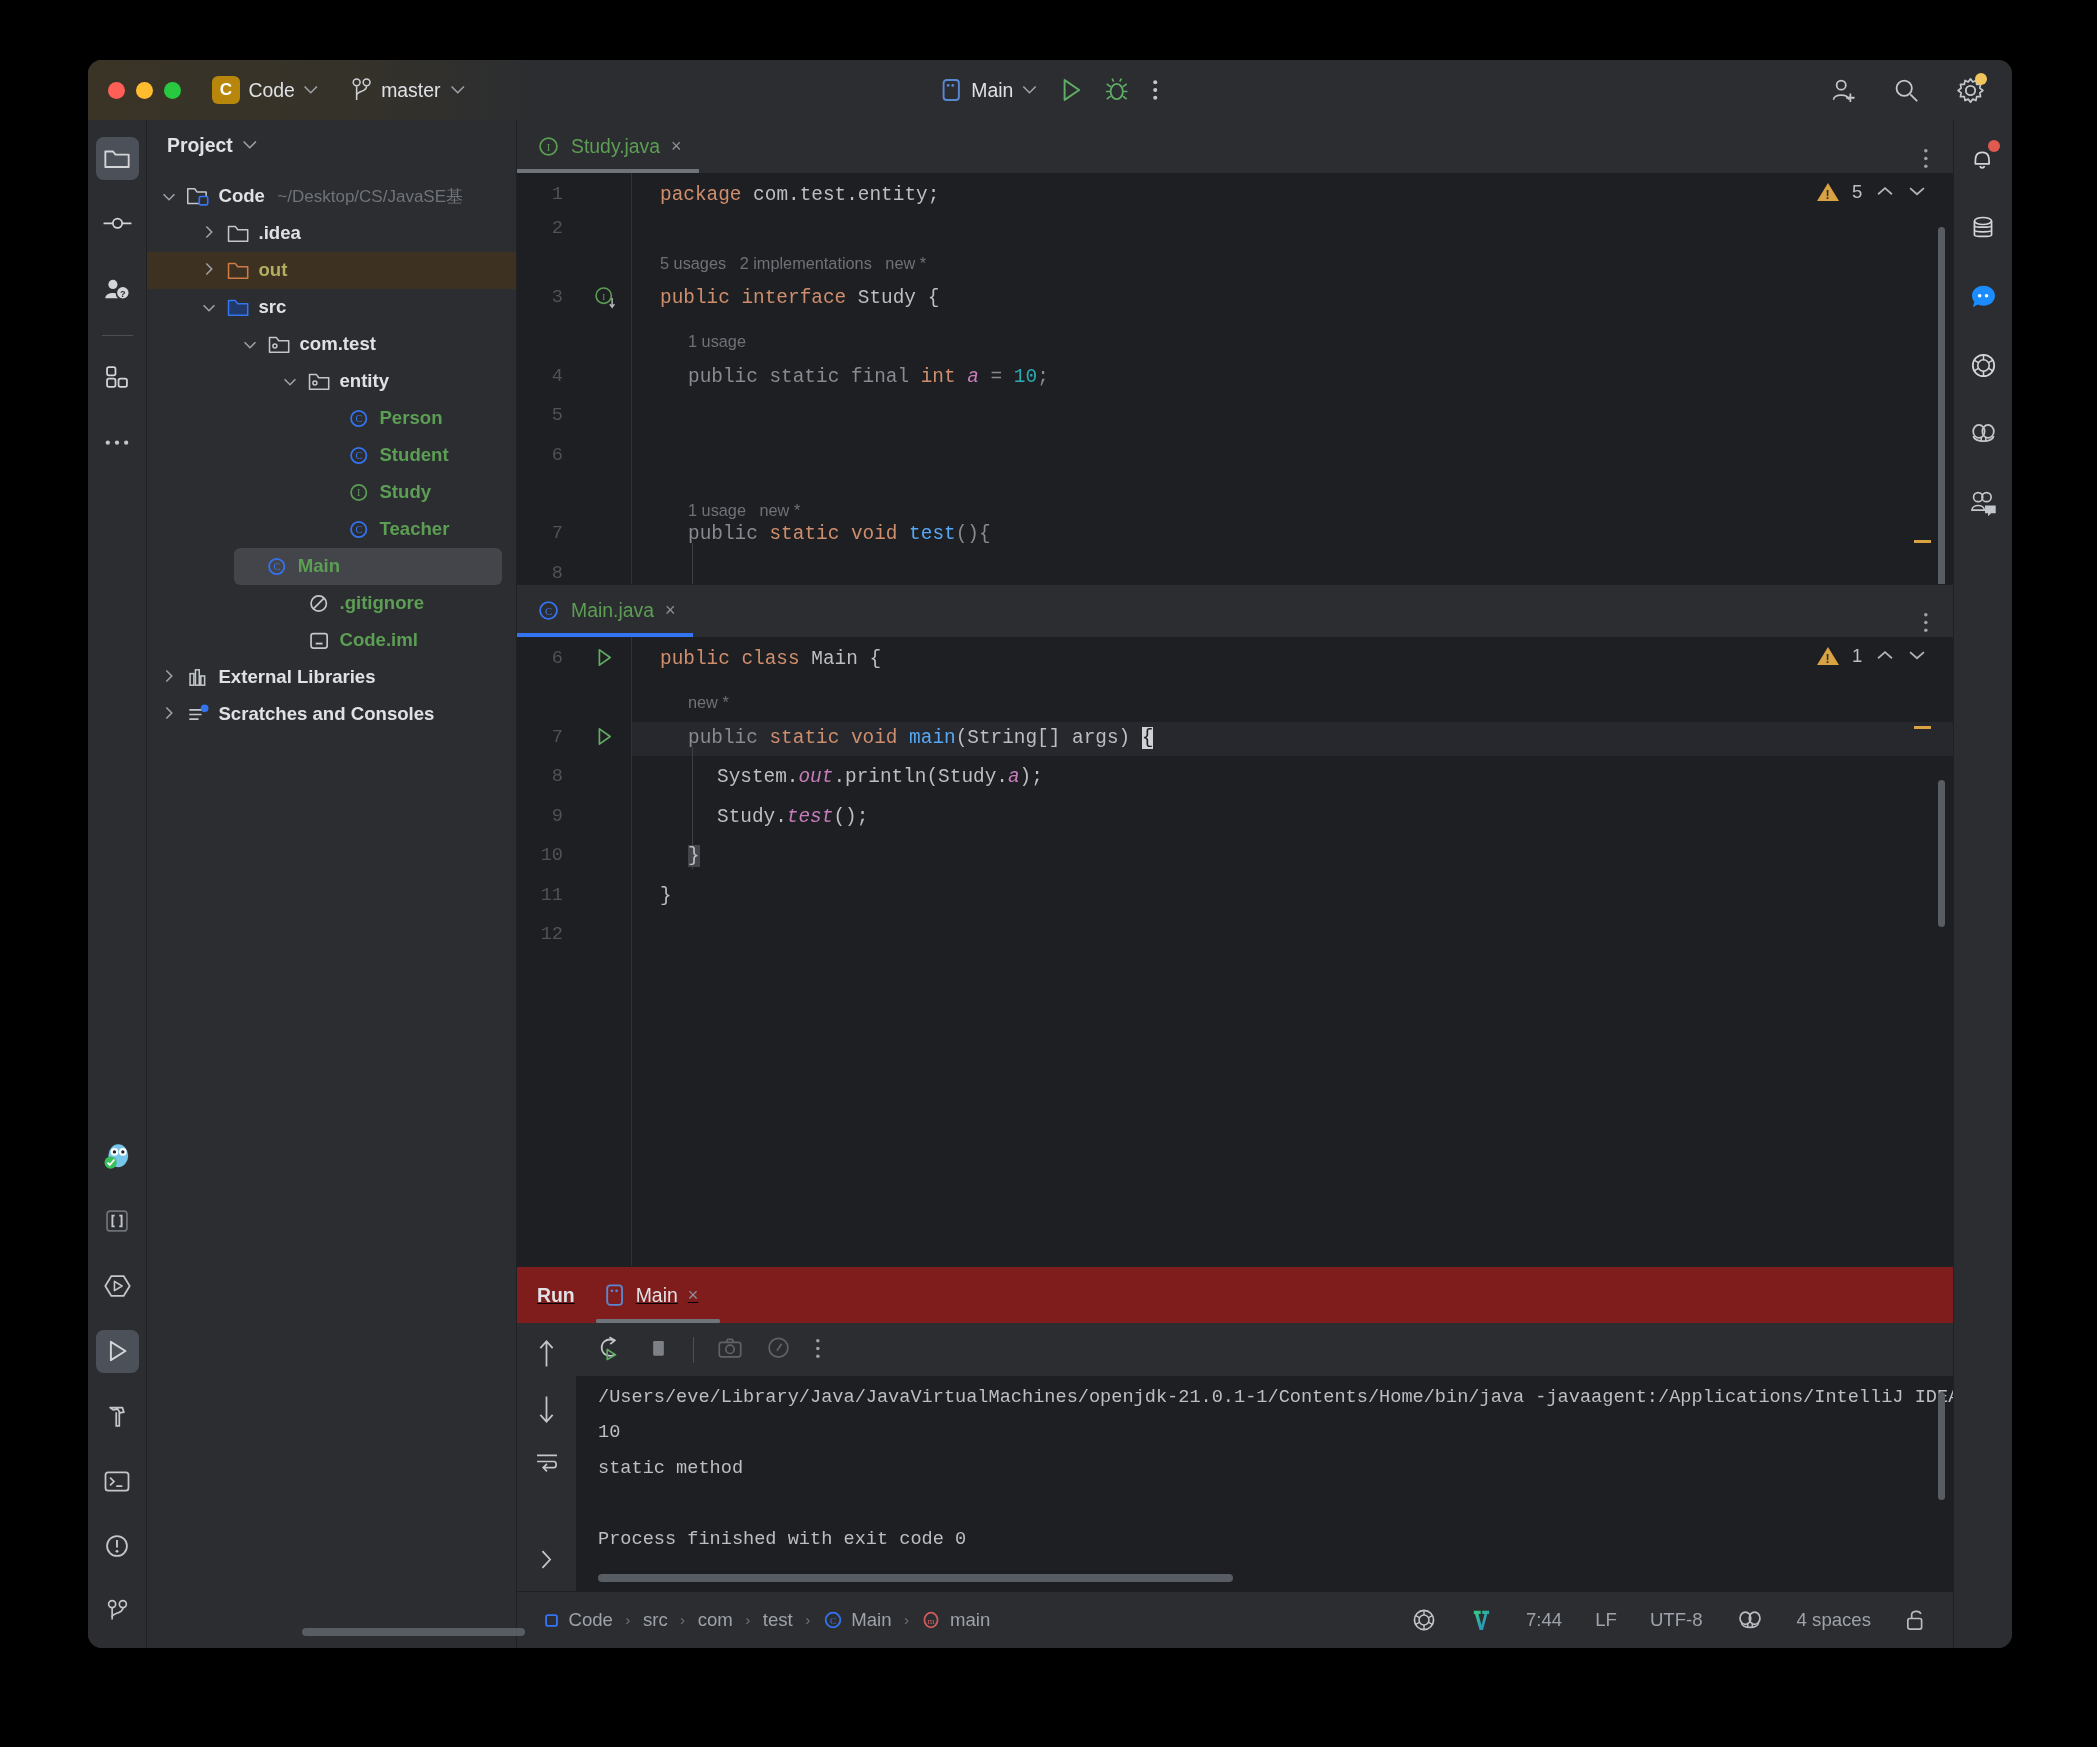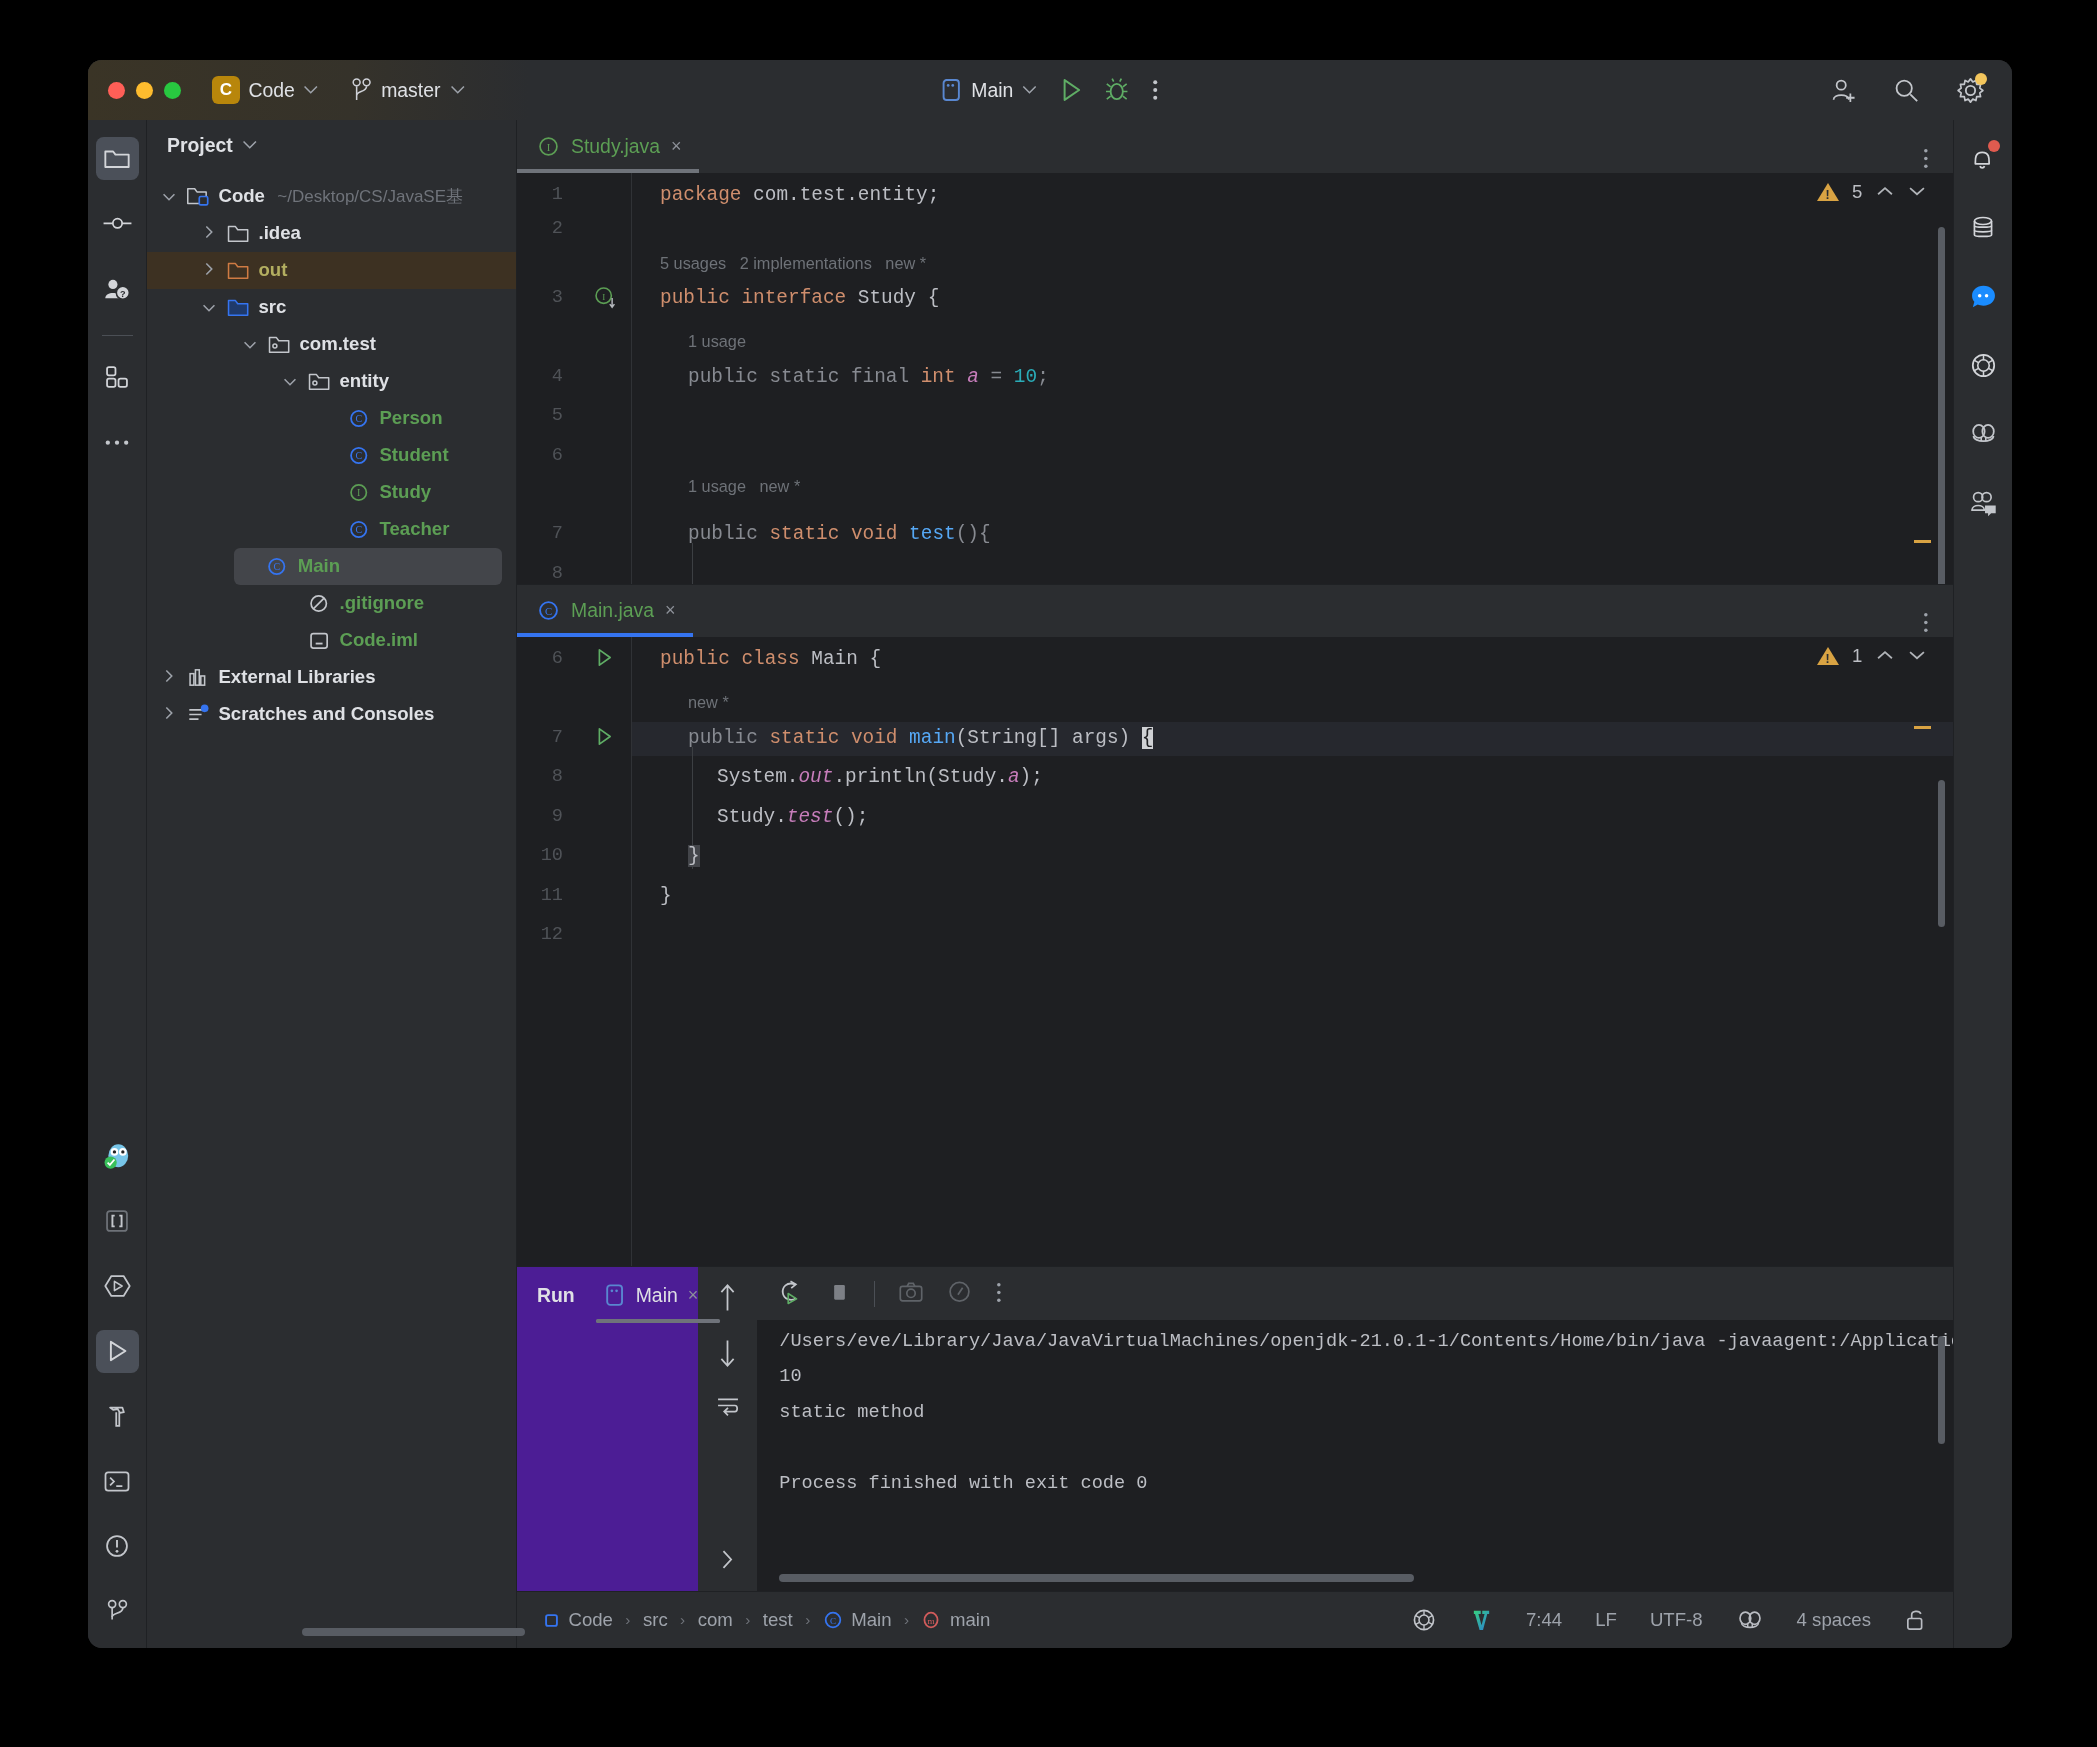--- a/index.html
+++ b/index.html
@@ -192,21 +192,21 @@
     font-size: 18.6px; color: #bcbec4;
   }
   .wtri { width:0;height:0;border-left:11px solid transparent;border-right:11px solid transparent;border-bottom:18.6px solid #d9a343; position:relative;}
   .wtri::after{content:"!";position:absolute;left:-3.1px;top:5.4px;font-size:12.4px;color:#2b2d30;font-weight:700;}
 
   .vscroll { position:absolute; right: 7.7px; width: 7.7px; background:#585c63; border-radius:3.9px; }
   .indentguide { position:absolute; width:0.8px; background:#3c3f43; }
   .tickmark { position:absolute; right: 22px; width: 17px; height: 3.1px; background:#d9a343;}
 
   
-  .runpanel { height: 325px; flex: 0 0 325px; background:#4c1d95; display:flex; flex-direction:row; border-top:0.8px solid #1f2124;}
+  .runpanel { height: 325px; flex: 0 0 325px; background:#7f1d1d; display:flex; flex-direction:column; border-top:0.8px solid #1f2124;text-decoration:underline;}
   .run-tabbar { height: 56px; display:flex; align-items:center; padding-left: 20px; position: relative;}
   .run-title { color:#dfe1e5; font-size: 19.4px; font-weight:700; }
   .run-tab { display:flex; align-items:center; gap:10px; margin-left: 29px; position: relative; height: 56px; cursor:pointer;}
   .run-tab-label { color:#dfe1e5; font-size:19.4px; }
   .run-tab-underline { position:absolute; left:-7.7px; bottom:0; height:3.9px; width: 124px; background:#6f737a; border-radius:1.5px;}
 
   .run-body { flex:1; display:flex; min-height:0;}
   .run-toolbar { width: 59px; flex:0 0 59px; background:#2b2d30; display:flex; flex-direction:column; align-items:center; padding-top: 14px; gap: 20px;}
   .run-console { flex:1; background:#1e1f22; position:relative; overflow:hidden;}
   .cons-top { height: 53px; background:#2b2d30; display:flex; align-items:center; gap: 23px; padding-left: 22px; }
@@ -643,21 +643,21 @@
 
               <div class="codeline" style="top:11px;left:28px"><span class="k">package</span> <span class="id">com.test.entity;</span></div>
 
               <div class="hint" style="top:81px;left:28px">5 usages   2 implementations   new *</div>
               <div class="codeline" style="top:114px;left:28px"><span class="k">public interface</span> <span class="id">Study</span> <span class="id">{</span></div>
 
               <div class="hint" style="top:159px;left:56px">1 usage</div>
               <div class="codeline" style="top:193px;left:56px"><span class="dim">public static final </span><span class="k">int</span> <span class="st">a</span> <span class="dim">=</span> <span class="n">10</span><span class="dim">;</span></div>
 
 
-              <div class="hint" style="top:304px;left:56px">1 usage   new *</div>
+              <div class="hint" style="top:328px;left:56px">1 usage   new *</div>
               <div class="codeline" style="top:350px;left:56px"><span class="dim">public </span><span class="k">static void</span> <span class="f">test</span><span class="dim">(){</span></div>
 
               <div class="indentguide" style="top:370px;left:60px;height:81px"></div>
 
               <div class="warnbox" style="top:7.7px">
                 <div class="wtri"></div>
                 <span>5</span>
                 <svg width="20" height="12.4" viewBox="0 0 26 16">
                     <path d="M4 12 L13 4 L22 12" stroke="#b0b3b8" stroke-width="2.3" fill="none"></path>
                   </svg>

